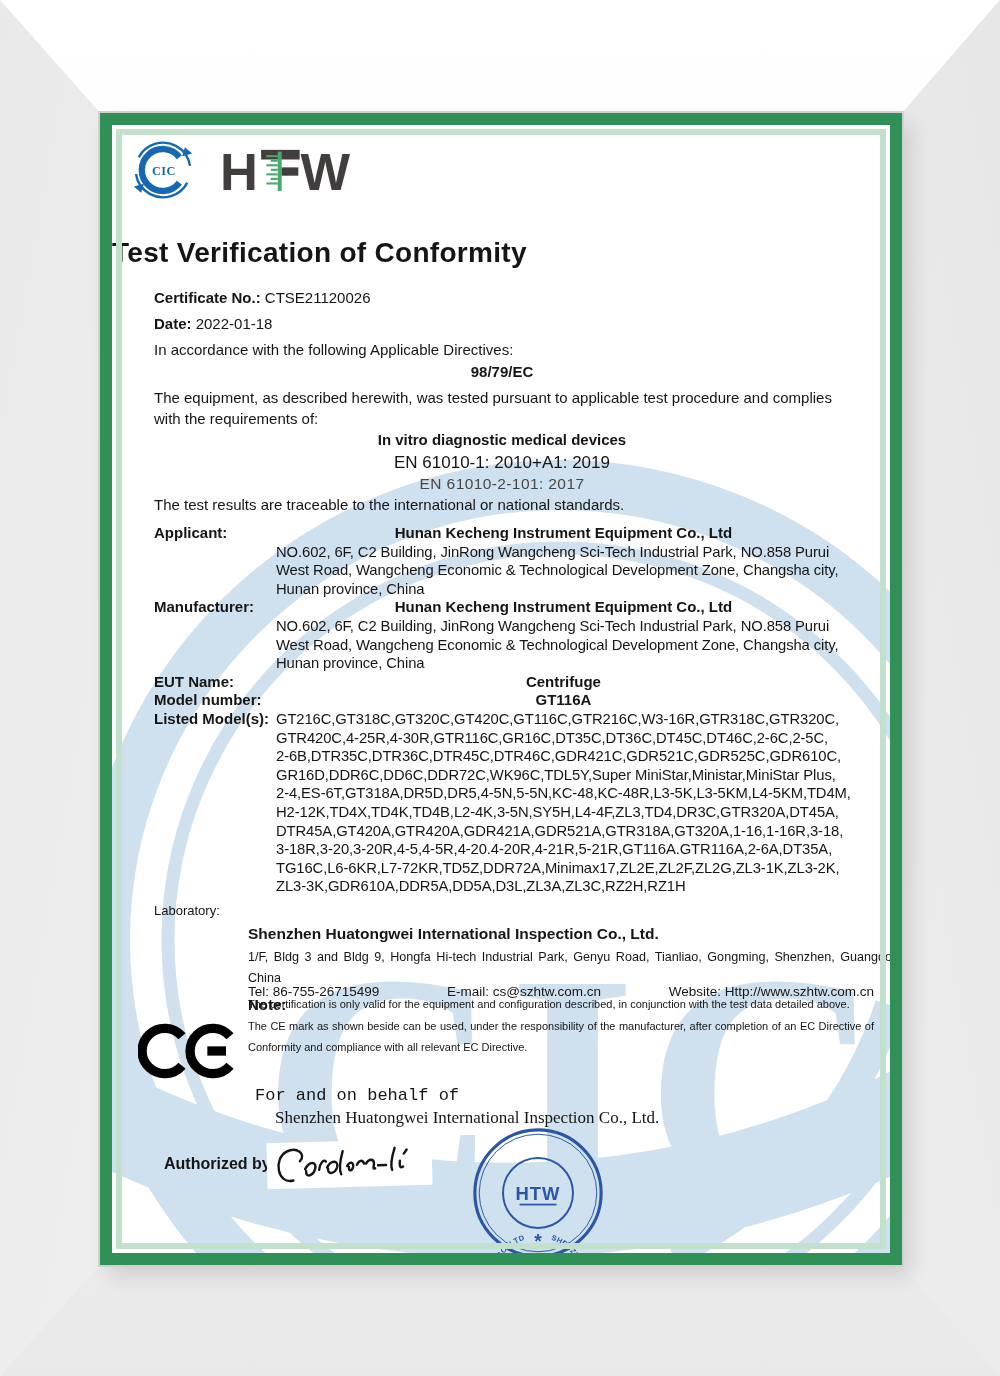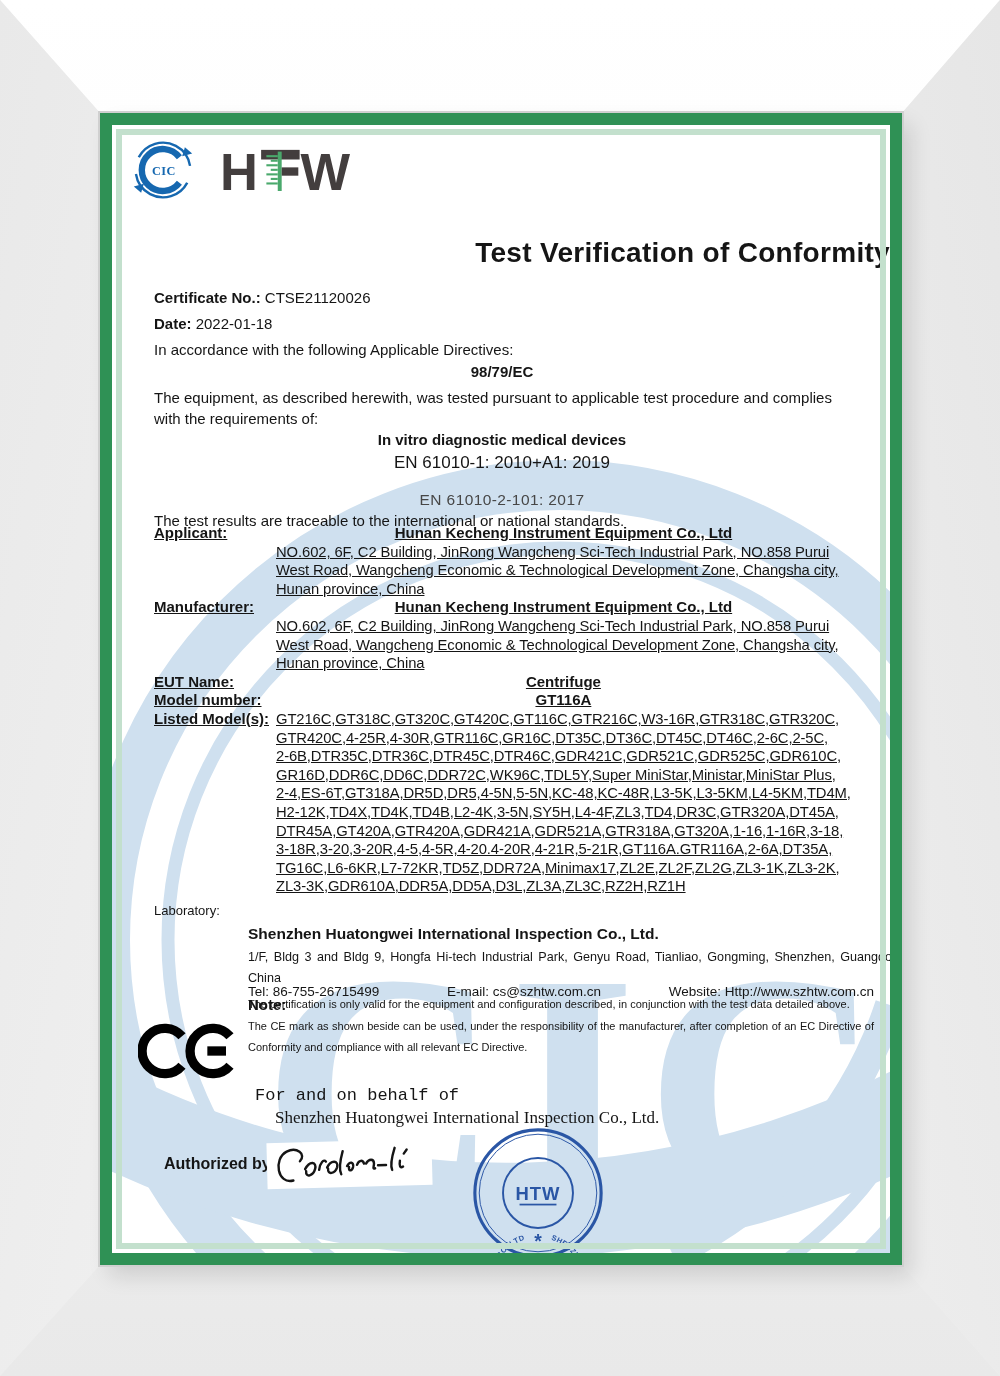--- a/index.html
+++ b/index.html
@@ -21,34 +21,34 @@
     box-shadow:0 0 0 2px #d0d0d0, 9px 11px 20px rgba(0,0,0,.12);}
   .inner-line{position:absolute;inset:4px;border:6px solid #c3e0cd;pointer-events:none;z-index:4;}
   .paper{position:absolute;inset:0;overflow:hidden;}
 
   
   .wm{position:absolute;inset:0;z-index:0;}
 
   .content{position:absolute;inset:0;z-index:1;color:#151515;}
 
   .logo-row{position:absolute;left:20px;top:14px;display:flex;align-items:center;gap:26px;}
-  .title{position:absolute;left:0;top:112px;width:100%;text-align:right;
+  .title{position:absolute;left:0;top:112px;width:100%;text-align:left;
     font-size:28px;font-weight:bold;letter-spacing:.3px;}
 
   .meta{position:absolute;left:42px;top:162px;width:696px;font-size:15px;line-height:21px;}
   .row{margin:0;}
   .row + .row{margin-top:5px;}
   .lbl{font-weight:bold;text-align:right;}
   .ctr{text-align:center;}
   .bold{font-weight:bold;}
   .std1{font-size:17px;}
   .std2{font-size:15.5px;color:#474747;letter-spacing:.4px;}
 
   .parties{position:absolute;left:42px;top:399px;width:696px;display:grid;
-    grid-template-columns:122px 1fr;column-gap:0;font-size:15px;line-height:18.6px;text-decoration:underline;}
+    grid-template-columns:122px 1fr;column-gap:0;font-size:15px;line-height:18.6px;}
   .plabel{font-weight:bold;white-space:nowrap;}
   .pvalue{}
   .pname{font-weight:bold;text-align:center;}
   .addr div, .models div{white-space:nowrap;font-size:14.8px;letter-spacing:-.1px;}
 
   .lab-label{position:absolute;left:42px;top:778px;font-size:13px;font-weight:normal;text-align:center;}
   .lab-name{position:absolute;left:136px;top:800px;font-size:15.5px;font-weight:bold;}
   .lab-addr{position:absolute;left:136px;top:822px;width:626px;font-size:12.6px;
     line-height:21px;word-spacing:2px;}
   .tel-row{position:absolute;left:136px;top:859px;width:626px;display:flex;
@@ -123,21 +123,21 @@
           </div>
           <div class="row">
             <span class="lbl">Date:</span>
             <span>2022-01-18</span>
           </div>
           <div class="row">In accordance with the following Applicable Directives:</div>
           <div class="row ctr bold" style="margin-top:1px">98/79/EC</div>
           <div class="row">The equipment, as described herewith, was tested pursuant to applicable test procedure and complies with the requirements of:</div>
           <div class="row ctr bold" style="margin-top:0">In vitro diagnostic medical devices</div>
           <div class="row ctr std1" style="margin-top:2px">EN 61010-1: 2010+A1: 2019</div>
-          <div class="row ctr std2" style="margin-top:16px">EN 61010-2-101: 2017</div>
+          <div class="row ctr std2" style="margin-top:0">EN 61010-2-101: 2017</div>
           <div class="row" style="margin-top:0">The test results are traceable to the international or national standards.</div>
         </div>
 
         <div class="parties">
           <div class="plabel">Applicant:</div>
           <div class="pvalue pname">Hunan Kecheng Instrument Equipment Co., Ltd</div>
           <div class="plabel"></div>
           <div class="pvalue addr">
             <div>NO.602, 6F, C2 Building, JinRong Wangcheng Sci-Tech Industrial Park, NO.858 Purui</div>
             <div>West Road, Wangcheng Economic &amp; Technological Development Zone, Changsha city,</div>

